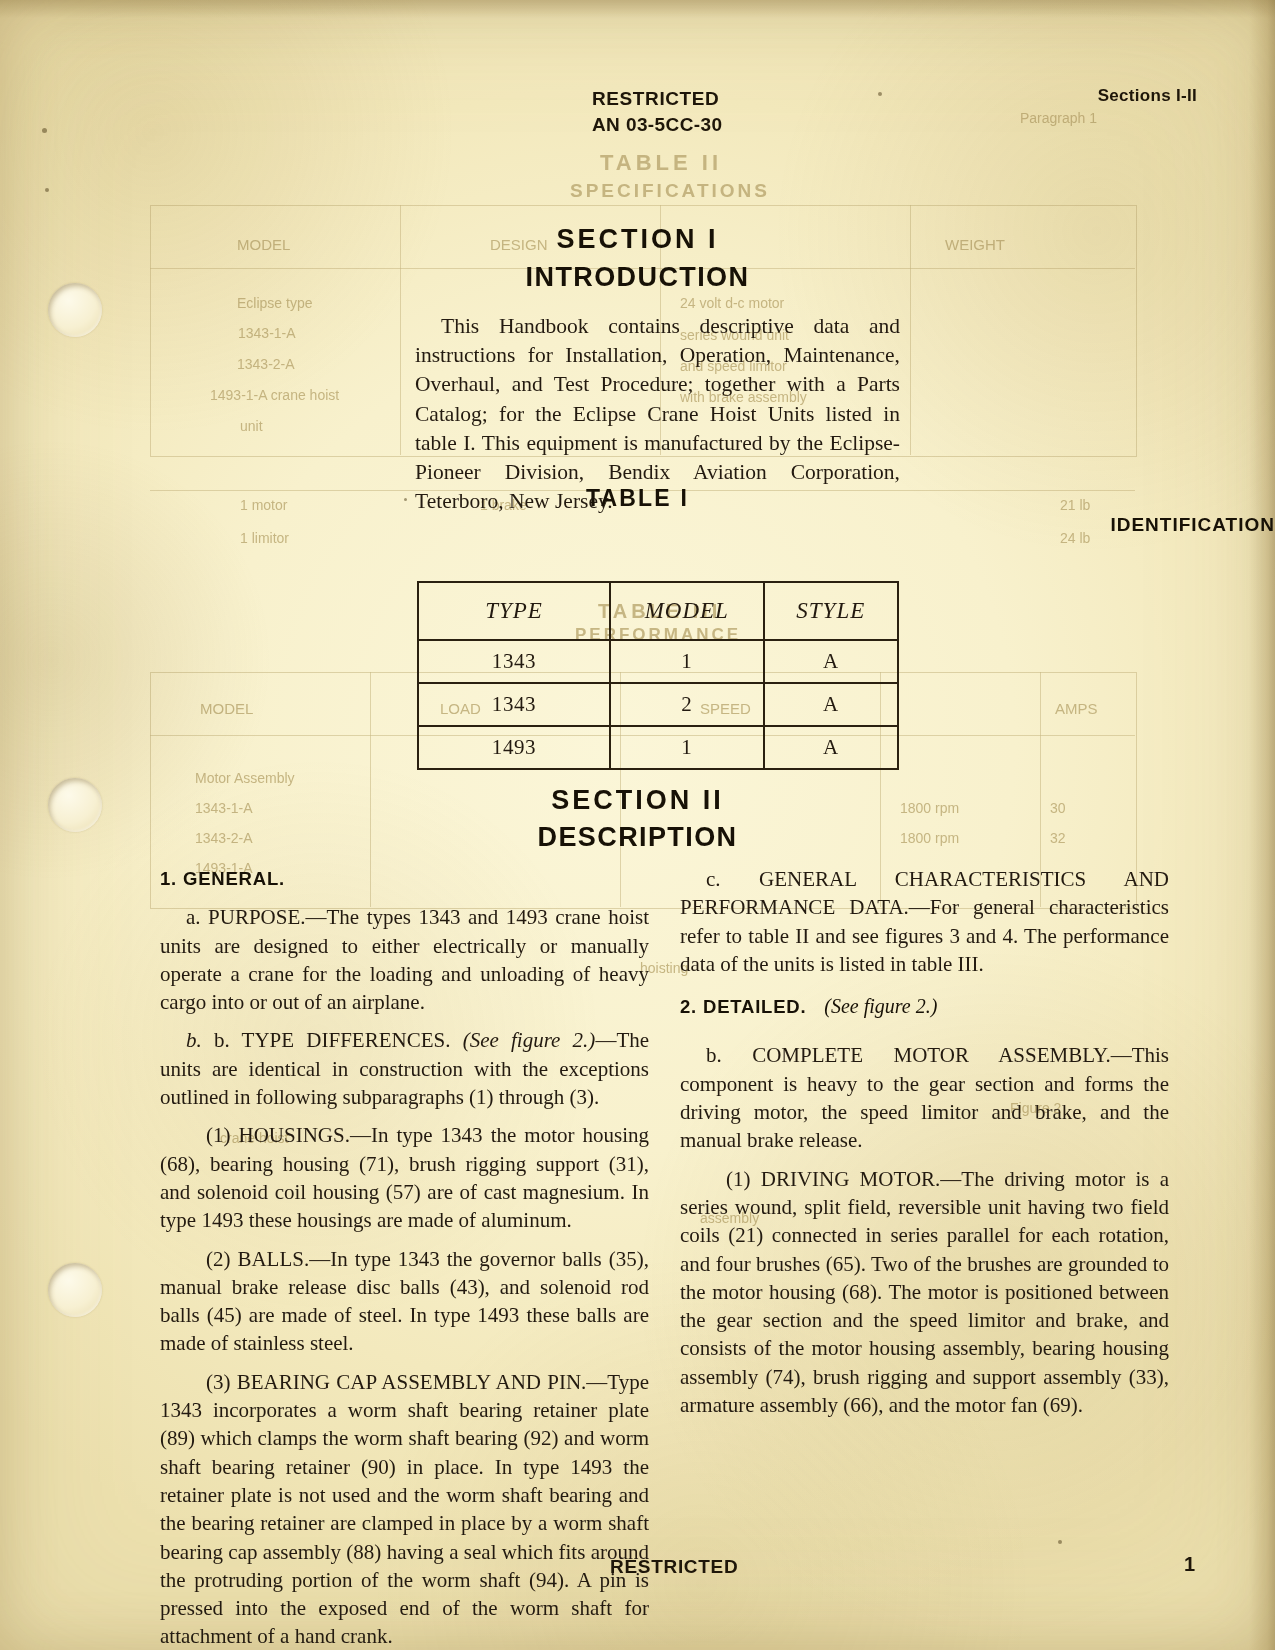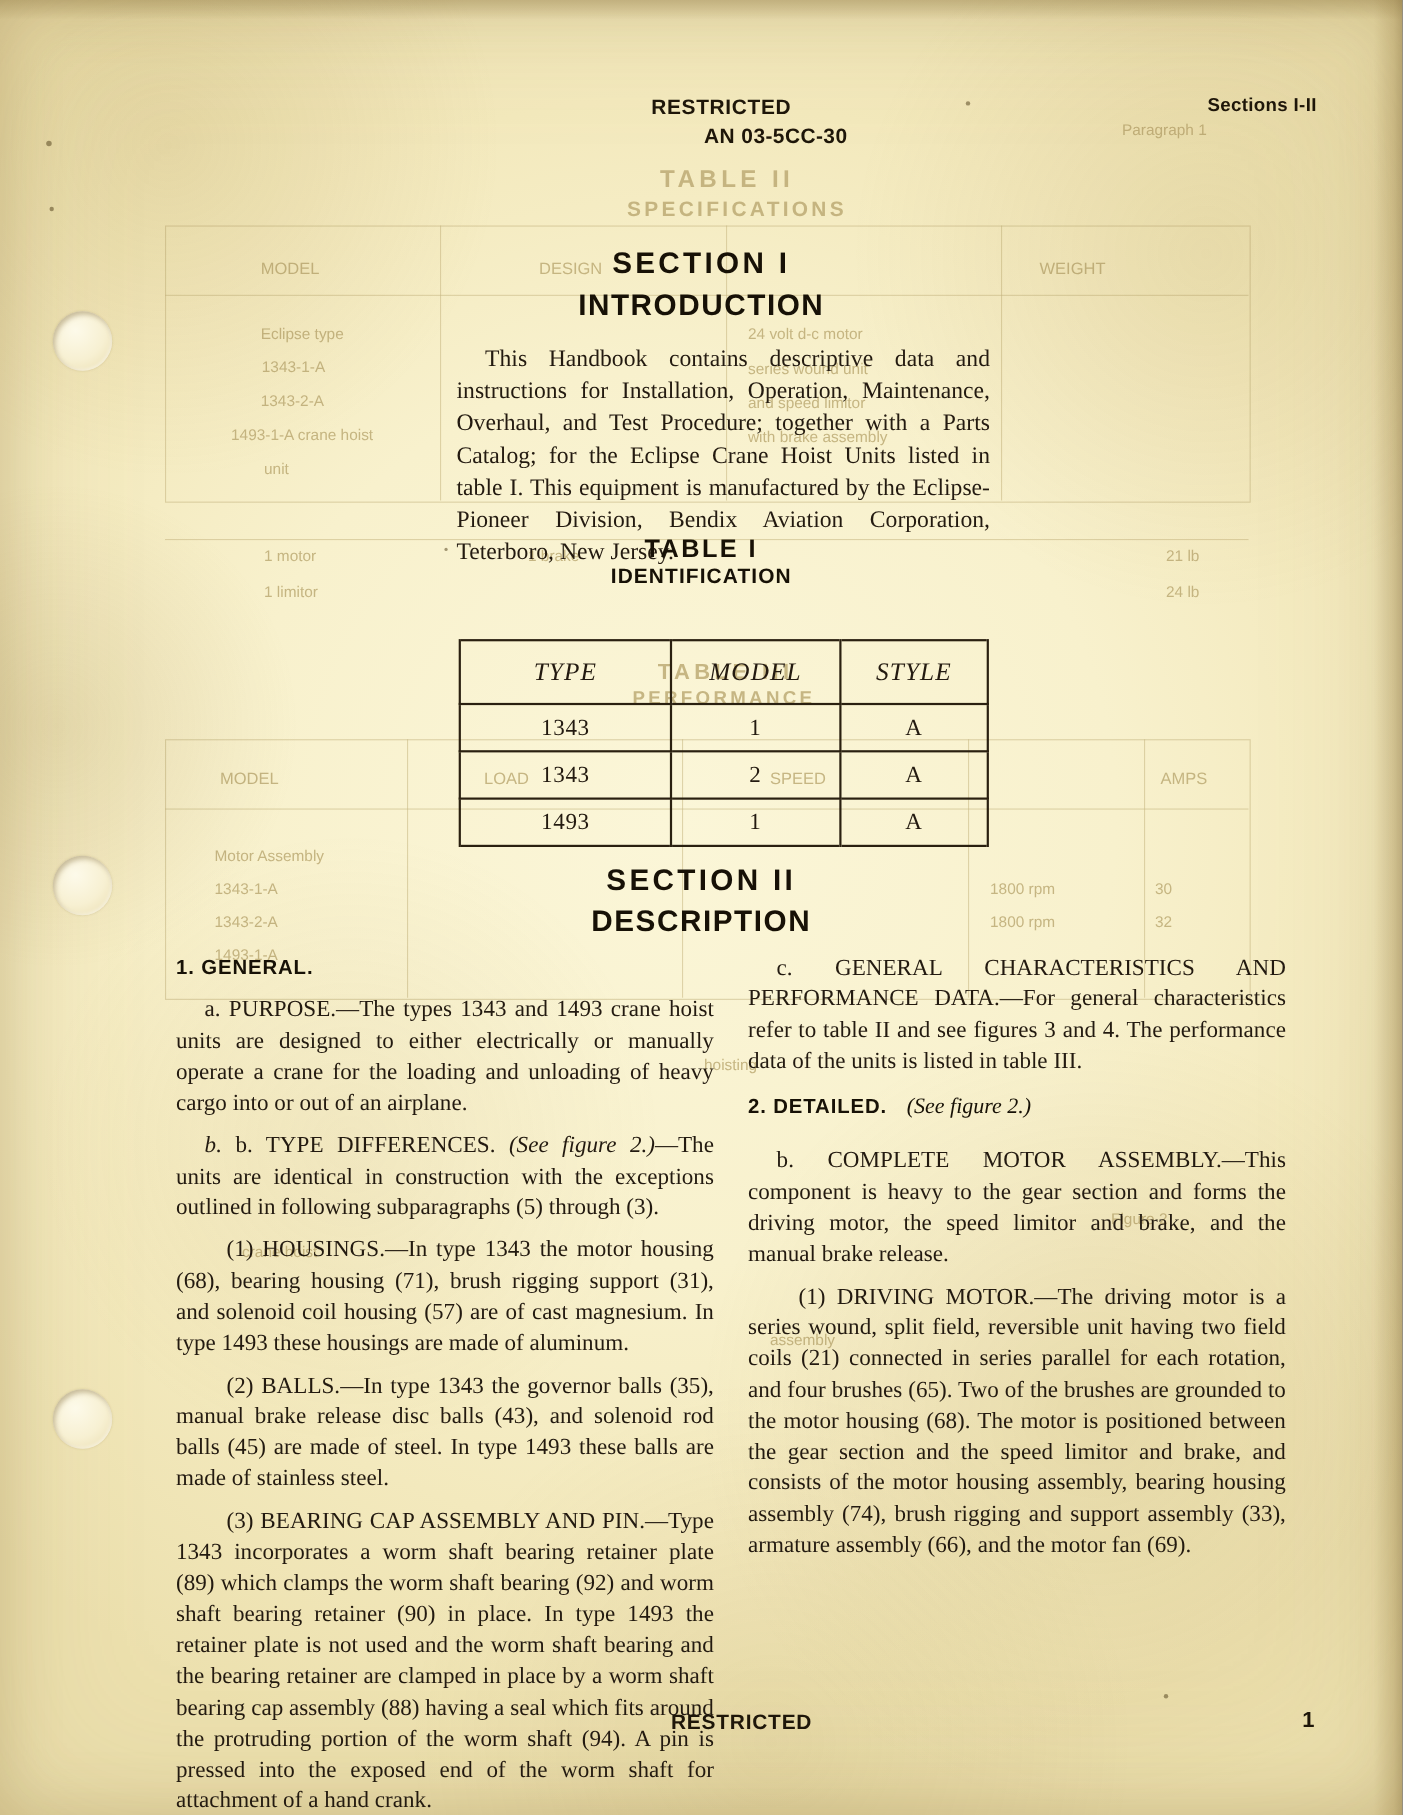--- a/index.html
+++ b/index.html
@@ -113,21 +113,21 @@
     position: absolute;
     left: 592px;
     top: 86px;
     font-family: "Liberation Sans", sans-serif;
     font-weight: bold;
     font-size: 19px;
     letter-spacing: .6px;
     line-height: 26px;
     color: #1e1609;
   }
-  .hdr-left .ln2 { letter-spacing: .4px; margin-left: 48px; }
+  .hdr-left .ln2 { letter-spacing: .4px; }
 
   .hdr-right {
     position: absolute;
     right: 78px;
     top: 86px;
     font-family: "Liberation Sans", sans-serif;
     font-weight: bold;
     font-size: 17px;
     letter-spacing: .3px;
     color: #1e1609;
@@ -162,21 +162,21 @@
 
   .table-cap {
     position: absolute;
     width: 100%;
     text-align: center;
     font-family: "Liberation Sans", sans-serif;
     font-weight: bold;
     color: #171106;
   }
   .table-cap.t1 { top: 485px; font-size: 23px; letter-spacing: 2.2px; }
-  .table-cap.t2 { top: 514px; font-size: 19px; letter-spacing: 1px; }
+  .table-cap.t2 { top: 514px; font-size: 19px; letter-spacing: 1px; text-align: right; }
 
   table.idtable {
     position: absolute;
     left: 417px;
     top: 545px;
     width: 482px;
     border-collapse: collapse;
     border: 2.5px solid #2a2010;
     margin-top: 36px;
   }
@@ -394,21 +394,21 @@
     </table>
 
     <div class="sec-title sec2-num">SECTION  II</div>
     <div class="sec-title sec2-name">DESCRIPTION</div>
 
     <div class="col left">
       <h4>1.  GENERAL.</h4>
       <div class="gap-s"></div>
       <p>a. PURPOSE.—The types 1343 and 1493 crane hoist units are designed to either electrically or manually operate a crane for the loading and unloading of heavy cargo into or out of an airplane.</p>
       <div class="gap-s"></div>
-      <p><span class="it">b.</span> <span>b. TYPE DIFFERENCES.</span> <span class="it">(See figure 2.)</span><span>—The units are identical in construction with the exceptions outlined in following subparagraphs (5) through (3).</span></p>
+      <p><span class="it">b.</span> <span>b. TYPE DIFFERENCES.</span> <span class="it">(See figure 2.)</span><span>—The units are identical in construction with the exceptions outlined in following subparagraphs (1) through (3).</span></p>
       <div class="gap-s"></div>
       <p class="sub">(1) HOUSINGS.—In type 1343 the motor housing (68), bearing housing (71), brush rigging support (31), and solenoid coil housing (57) are of cast magnesium. In type 1493 these housings are made of aluminum.</p>
       <div class="gap-s"></div>
       <p class="sub">(2) BALLS.—In type 1343 the governor balls (35), manual brake release disc balls (43), and solenoid rod balls (45) are made of steel. In type 1493 these balls are made of stainless steel.</p>
       <div class="gap-s"></div>
       <p class="sub">(3) BEARING CAP ASSEMBLY AND PIN.—Type 1343 incorporates a worm shaft bearing retainer plate (89) which clamps the worm shaft bearing (92) and worm shaft bearing retainer (90) in place. In type 1493 the retainer plate is not used and the worm shaft bearing and the bearing retainer are clamped in place by a worm shaft bearing cap assembly (88) having a seal which fits around the protruding portion of the worm shaft (94). A pin is pressed into the exposed end of the worm shaft for attachment of a hand crank.</p>
     </div>
 
     <div class="col right">
       <p>c. GENERAL CHARACTERISTICS AND PERFORMANCE DATA.—For general characteristics refer to table II and see figures 3 and 4. The performance data of the units is listed in table III.</p>

